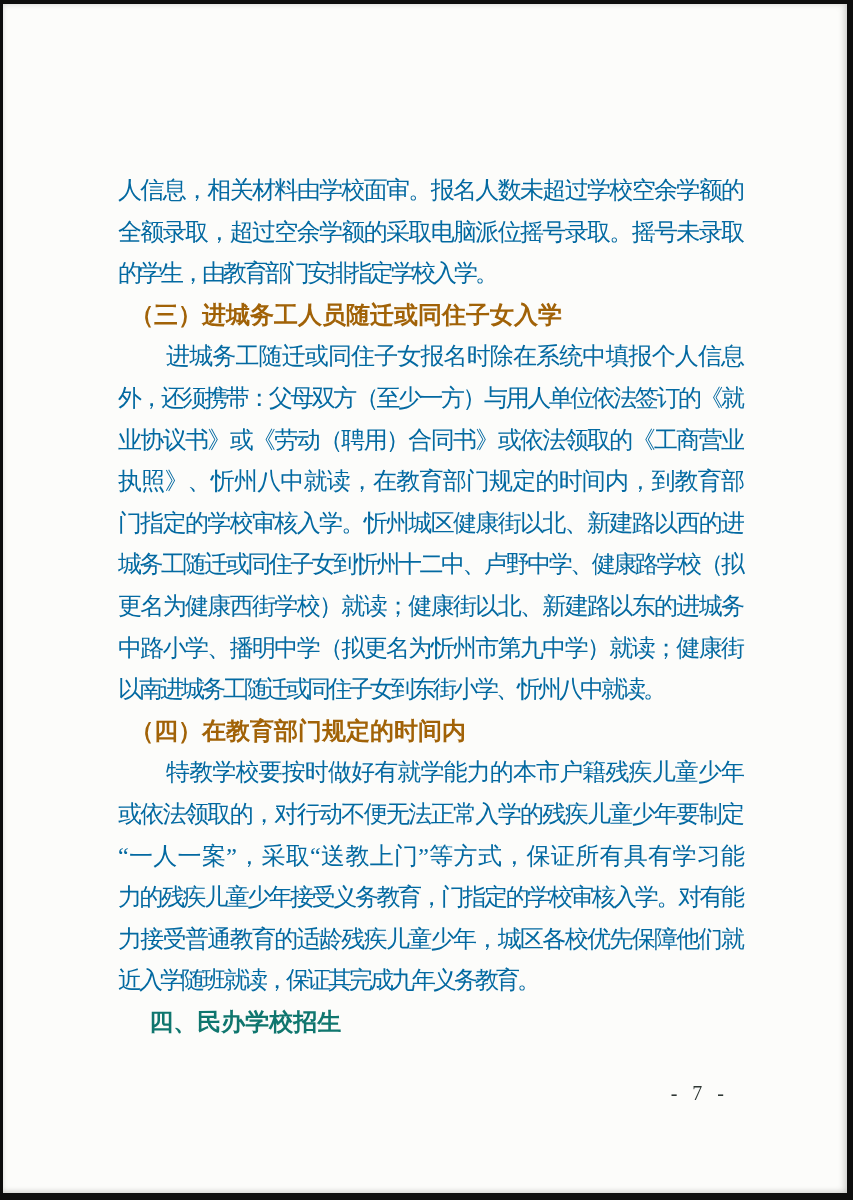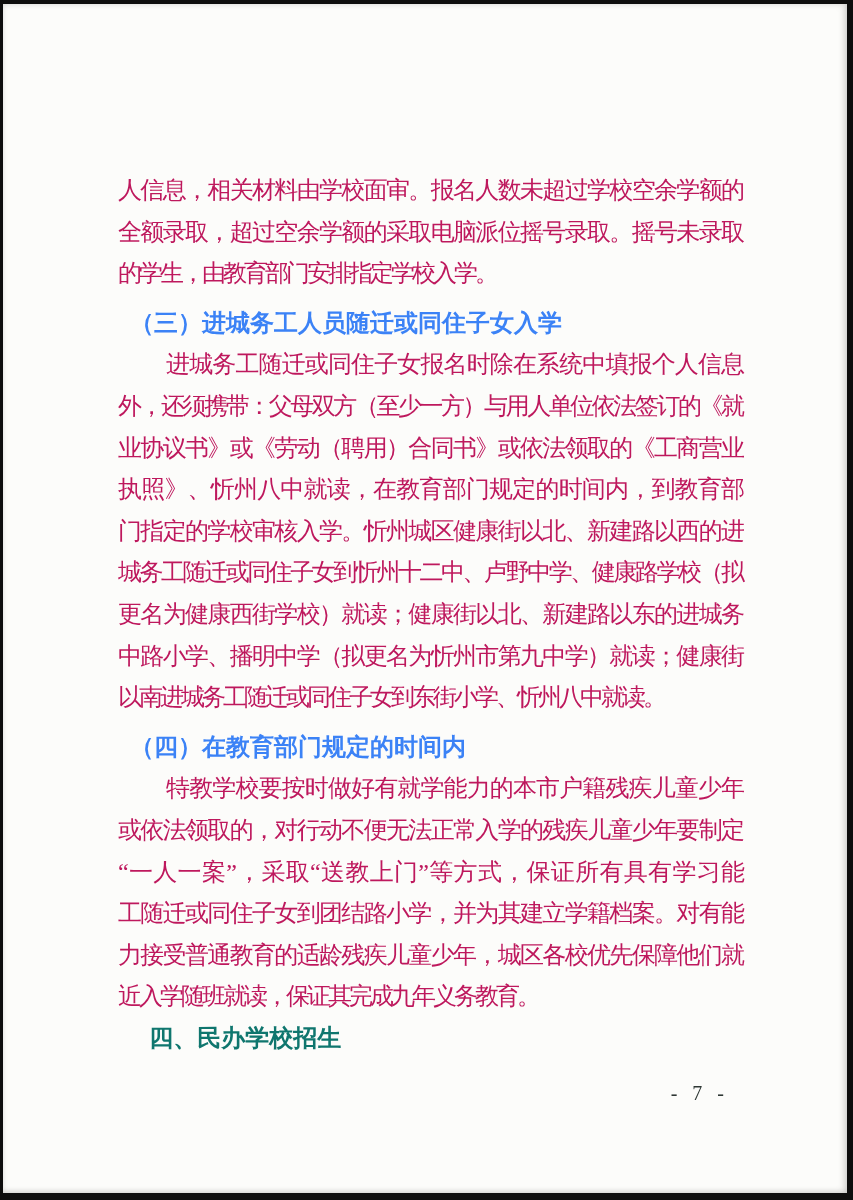--- a/index.html
+++ b/index.html
@@ -29,38 +29,37 @@
     left: 115px;
     right: 105px;
     top: 166px;
   }
 
   .line {
     height: 41.6px;
     line-height: 41.6px;
     font-size: 24px;
     letter-spacing: -3px;
-    color: #be185d;
+    color: #0369a1;
     text-align: left;
     overflow: visible;
   }
 
   .line.justify {
     text-align: justify;
     text-align-last: justify;
   }
 
   .line.indent { text-indent: 2em; }
 
   .line.subheading {
     font-weight: bold;
     letter-spacing: 0;
     text-indent: 0.5em;
-    color: #3b82f6;
-    margin-top: 8px;
+    color: #a16207;
   }
 
   .line.section {
     font-weight: bold;
     letter-spacing: 0;
     text-indent: 1.3em;
     color: #0f766e;
   }
 
   .page-number {
@@ -89,20 +88,20 @@
         <div class="line justify">执照》、忻州八中就读，在教育部门规定的时间内，到教育部</div>
         <div class="line justify">门指定的学校审核入学。忻州城区健康街以北、新建路以西的进</div>
         <div class="line justify">城务工随迁或同住子女到忻州十二中、卢野中学、健康路学校（拟</div>
         <div class="line justify">更名为健康西街学校）就读；健康街以北、新建路以东的进城务</div>
         <div class="line justify">中路小学、播明中学（拟更名为忻州市第九中学）就读；健康街</div>
         <div class="line">以南进城务工随迁或同住子女到东街小学、忻州八中就读。</div>
         <div class="line subheading">（四）在教育部门规定的时间内</div>
         <div class="line indent justify">特教学校要按时做好有就学能力的本市户籍残疾儿童少年</div>
         <div class="line justify">或依法领取的，对行动不便无法正常入学的残疾儿童少年要制定</div>
         <div class="line justify">“一人一案”，采取“送教上门”等方式，保证所有具有学习能</div>
-        <div class="line justify">工随迁或同住子女到团结路小学，并为其建立学籍档案。对有能</div>
+        <div class="line justify">力的残疾儿童少年接受义务教育，门指定的学校审核入学。对有能</div>
         <div class="line justify">力接受普通教育的适龄残疾儿童少年，城区各校优先保障他们就</div>
         <div class="line">近入学随班就读，保证其完成九年义务教育。</div>
         <div class="line section">四、民办学校招生</div>
       </div>
     <div class="page-number">- 7 -</div>
   </div>
 </div>
 
 </body></html>

